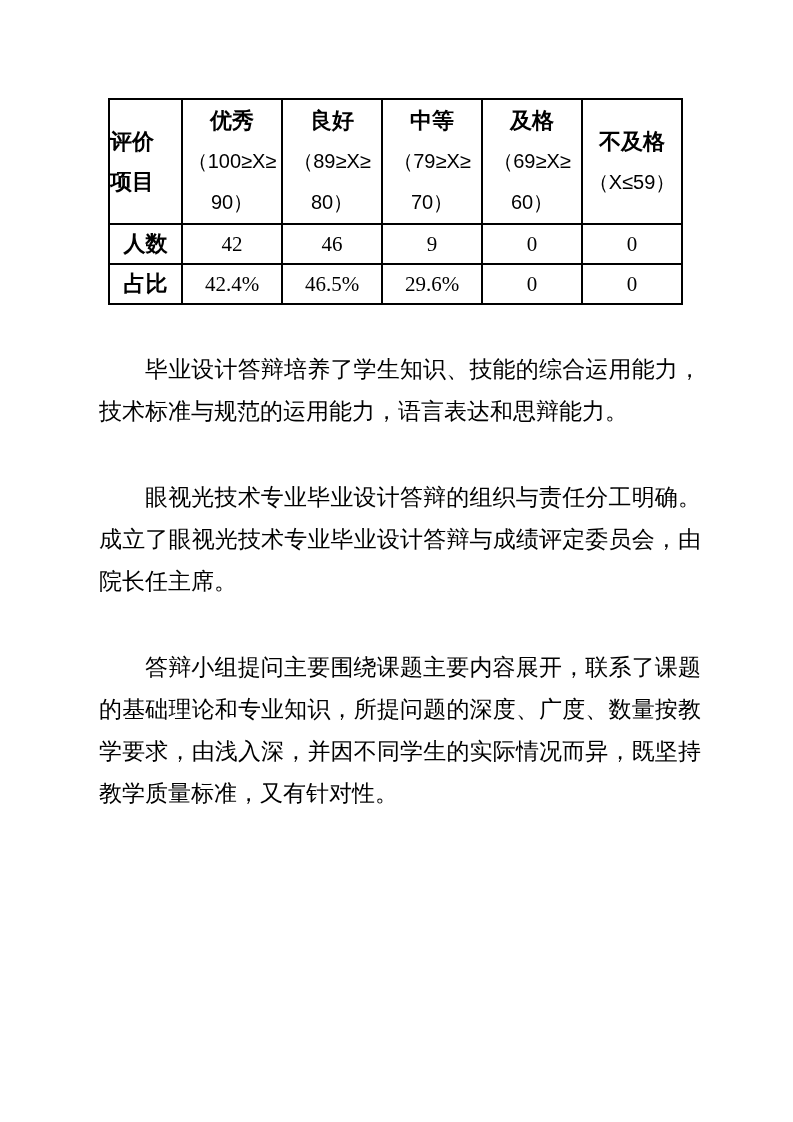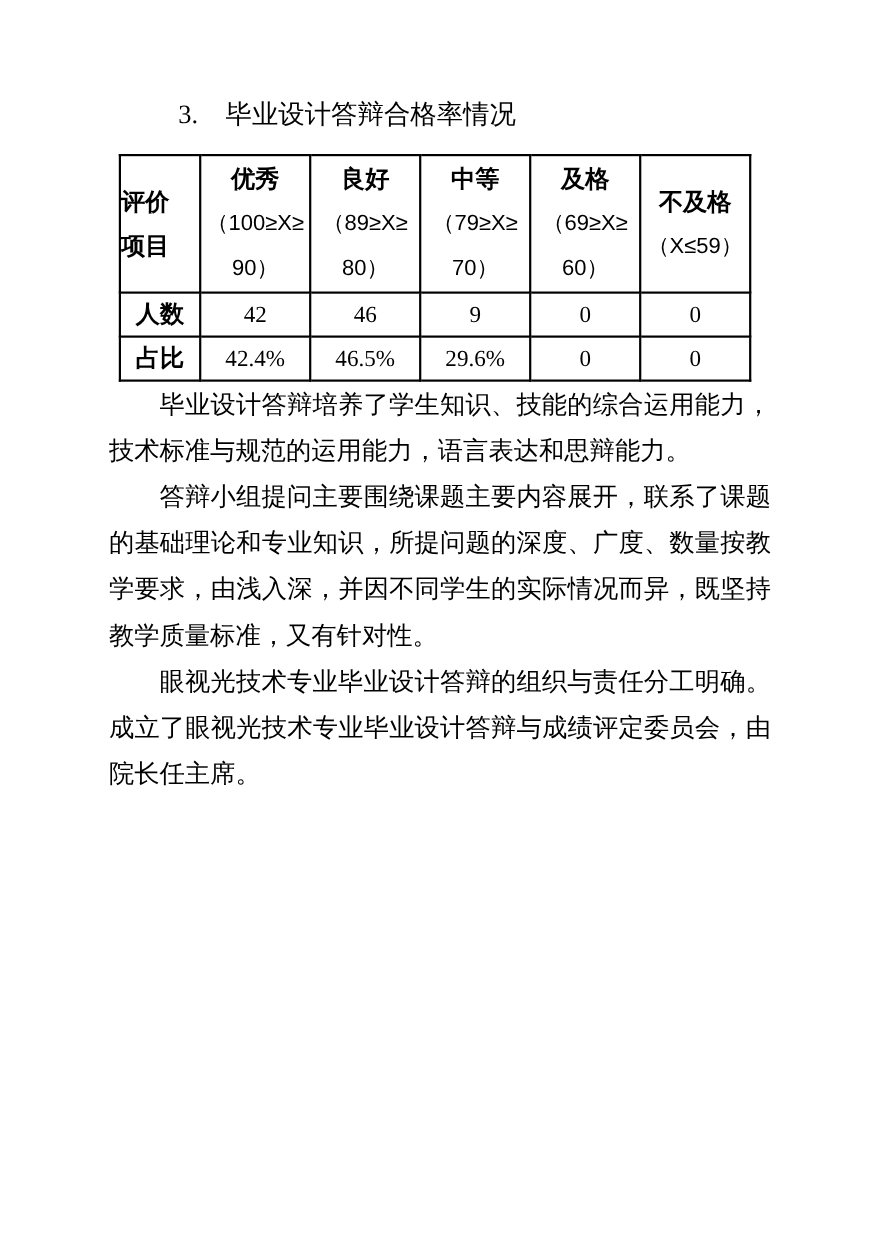--- a/index.html
+++ b/index.html
@@ -86,30 +86,28 @@
     line-height: 42px;
     text-indent: 2em;
   }
 
   
   p.body-para {
     font-size: 23px;
     line-height: 42px;
     text-align: justify;
     text-indent: 2em;
+    margin-top: 44px;
   }
 </style>
 </head>
 <body>
 
 <div class="page">
 
-  <div class="heading3">
-    <span class="h-num">3.</span><span class="h-title">毕业设计答辩合格率情况</span>
-  </div>
 
   <table class="score-table">
     <colgroup>
       <col class="c-label">
       <col class="c-grade">
         <col class="c-grade">
         <col class="c-grade">
         <col class="c-grade">
         <col class="c-grade">
     </colgroup>
@@ -159,16 +157,16 @@
       <td class="cell-value">46.5%</td>
       <td class="cell-value">29.6%</td>
       <td class="cell-value">0</td>
       <td class="cell-value">0</td>
     </tr>
   </tbody>
     </table>
 
 
   <p class="body-para">毕业设计答辩培养了学生知识、技能的综合运用能力，技术标准与规范的运用能力，语言表达和思辩能力。</p>
+  <p class="body-para">眼视光技术专业毕业设计答辩的组织与责任分工明确。成立了眼视光技术专业毕业设计答辩与成绩评定委员会，由院长任主席。</p>
   <p class="body-para">答辩小组提问主要围绕课题主要内容展开，联系了课题的基础理论和专业知识，所提问题的深度、广度、数量按教学要求，由浅入深，并因不同学生的实际情况而异，既坚持教学质量标准，又有针对性。</p>
-  <p class="body-para">眼视光技术专业毕业设计答辩的组织与责任分工明确。成立了眼视光技术专业毕业设计答辩与成绩评定委员会，由院长任主席。</p>
 
 </div>
 
 </body></html>

